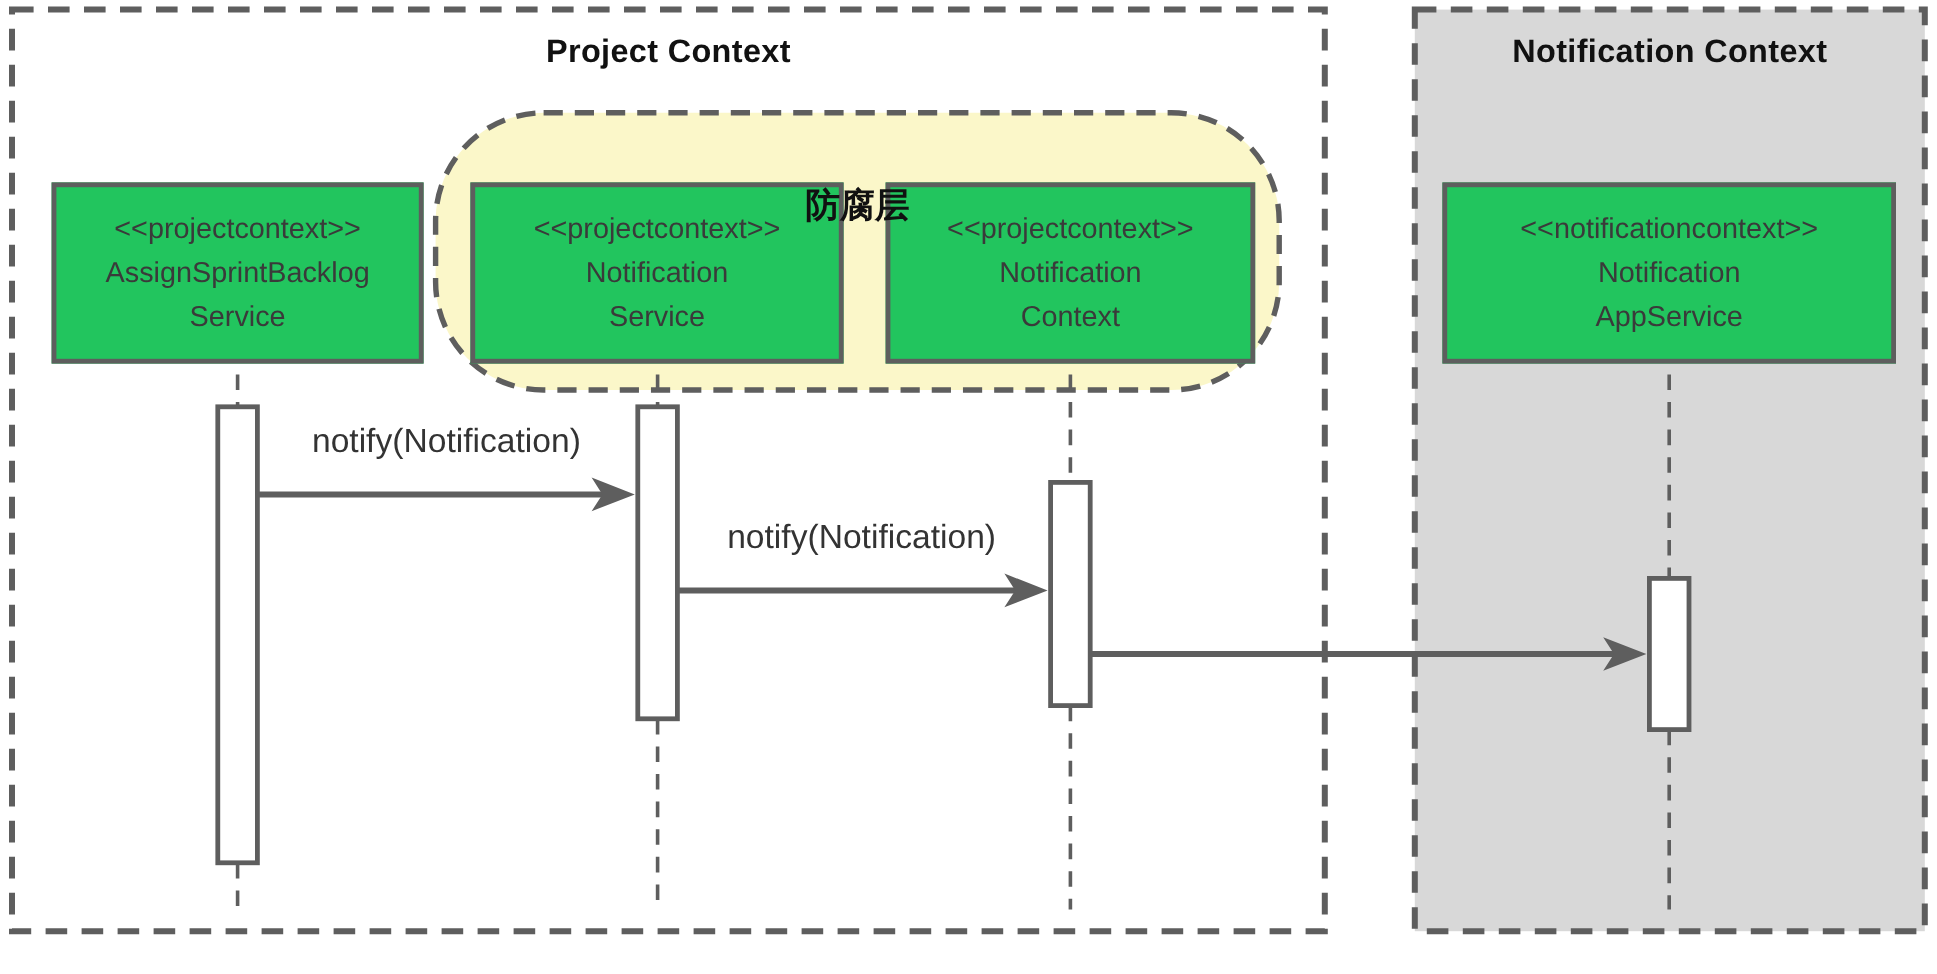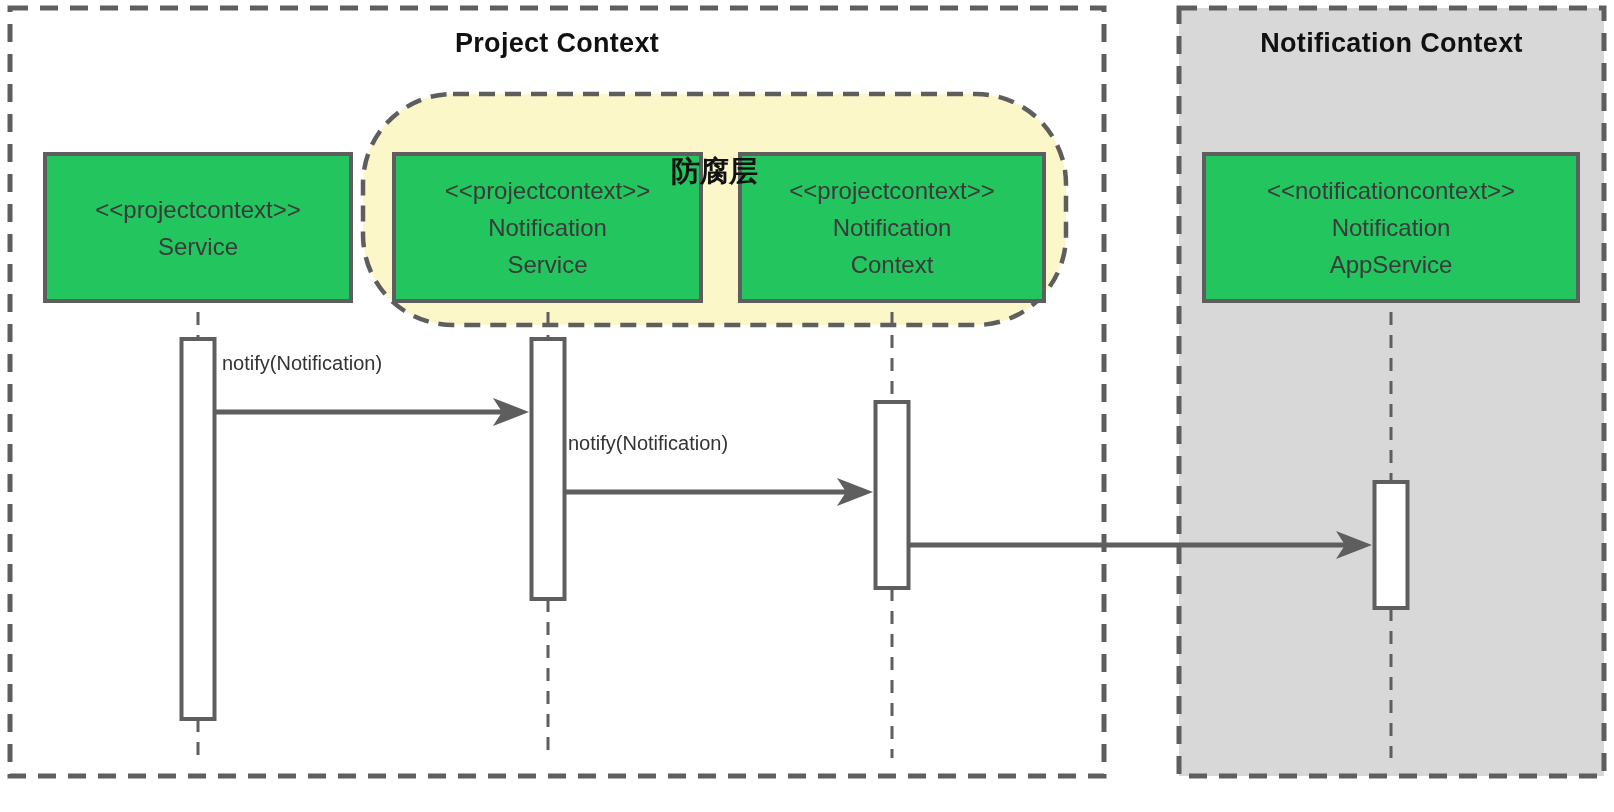--- a/index.html
+++ b/index.html
@@ -16,22 +16,22 @@
     position: absolute; z-index: 4; text-align: center;
     font-size: 29px; font-weight: bold; color: #111111; margin-top: 48px;
   }
   .head-box {
     position: absolute; top: 152px; height: 151px; z-index: 3;
     background: #22c55e; border: 4px solid #5e5e5e; box-sizing: border-box;
     display: flex; flex-direction: column; justify-content: center; align-items: center;
     font-size: 24px; line-height: 37px; color: #3a3a3a; text-align: center; white-space: nowrap;
   }
   .msg-label {
-    position: absolute; z-index: 4; text-align: left;
-    font-size: 20px; color: #333333; white-space: nowrap;
+    position: absolute; z-index: 4; text-align: center;
+    font-size: 28px; color: #333333; white-space: nowrap;
   }
   .msg-label.band { background: #ffffff; height: 38px; line-height: 38px; }
 </style>
 </head>
 <body>
 
 <div class="canvas">
 
   <svg class="layer-svg" width="1614" height="812" viewBox="0 0 1614 812">
 
@@ -71,20 +71,21 @@
     </g>
   </svg>
 
   <div class="ctx-title" style="left:10px; top:28px; width:1094px;">Project Context</div>
   <div class="ctx-title" style="left:1179px; top:28px; width:425px;">Notification Context</div>
 
   <div class="acl-label" style="left:363px; top:104px; width:703px;">防腐层</div>
 
   <div class="head-box" style="left:43px; width:310px;">
     <span>&lt;&lt;projectcontext&gt;&gt;</span>
+    <span>AssignSprintBacklog</span>
     <span>Service</span>
   </div>
   <div class="head-box" style="left:392px; width:311px;">
     <span>&lt;&lt;projectcontext&gt;&gt;</span>
     <span>Notification</span>
     <span>Service</span>
   </div>
   <div class="head-box" style="left:738px; width:308px;">
     <span>&lt;&lt;projectcontext&gt;&gt;</span>
     <span>Notification</span>

